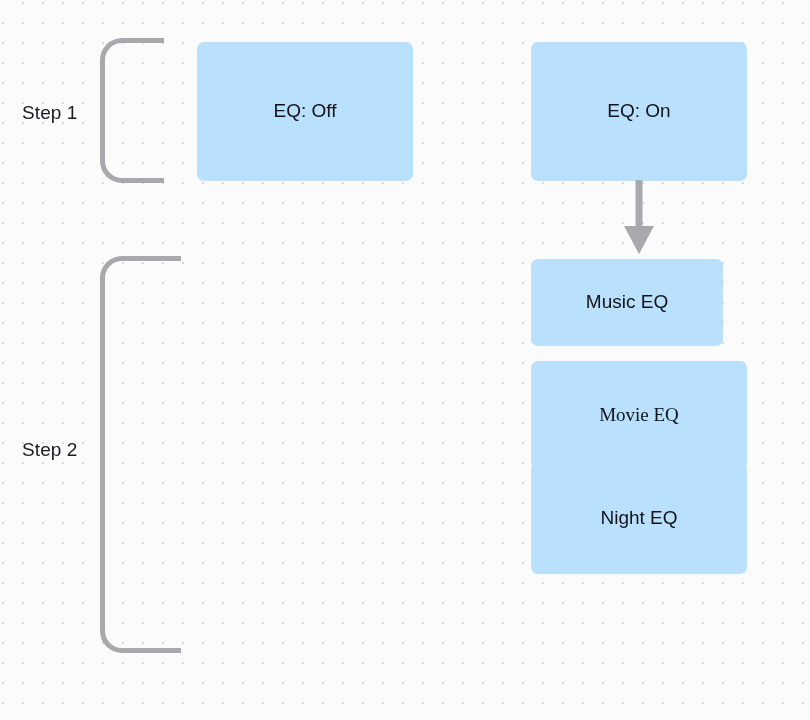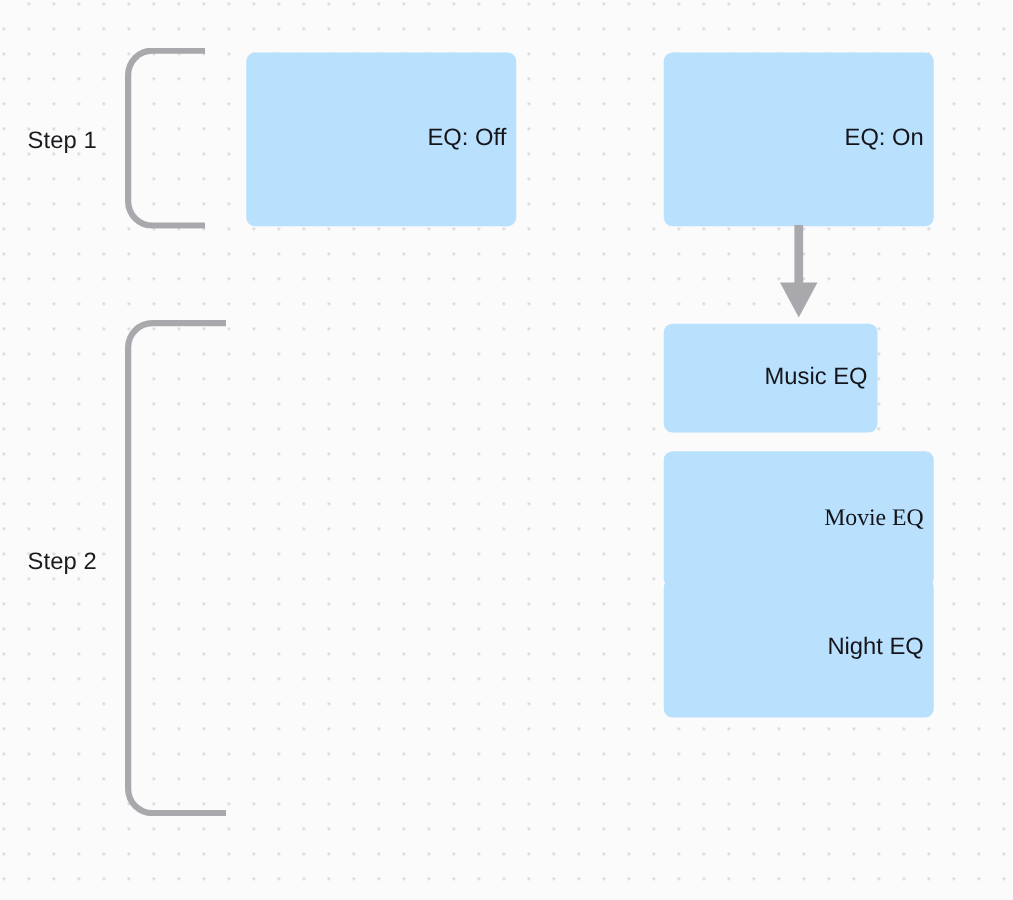--- a/index.html
+++ b/index.html
@@ -43,21 +43,21 @@
     box-sizing: border-box;
     background: transparent;
   }
 
   .node {
     position: absolute;
     background-color: #b9e0fd;
     border-radius: 7px;
     display: flex;
     align-items: center;
-    justify-content: flex-end;
+    justify-content: center;
     text-align: center;
     color: #14141a;
     font-size: 19px;
     line-height: 1.6;
     box-sizing: border-box;
     padding: 4px 8px;
   }
   .node .node-text {
     white-space: pre-line;
   }
@@ -88,21 +88,21 @@
     <svg width="42" height="80" viewBox="0 0 42 80" xmlns="http://www.w3.org/2000/svg">
       <line x1="21" y1="2" x2="21" y2="54" stroke="#a9a9ad" stroke-width="7"></line>
       <polygon points="21,76 6,48 36,48" fill="#a9a9ad"></polygon>
     </svg>
   </div>
 
   <div class="step-label" style="left:22px; top:440px;">Step 2</div>
 
   <div class="bracket" style="left:100px; top:256px; width:81px; height:397px;"></div>
 
-  <div class="node" style="left:531px; top:259px; width:171px; height:87px;">
+  <div class="node" style="left:531px; top:259px; width:192px; height:87px;">
     <span class="node-text">Music EQ</span>
   </div>
 
   <div class="node" style="left:531px; top:361px; width:216px; height:109px;font-family:Liberation Serif, serif;">
     <span class="node-text">Movie EQ</span>
   </div>
 
   <div class="node" style="left:531px; top:463px; width:216px; height:111px;">
     <span class="node-text">Night EQ</span>
   </div>

